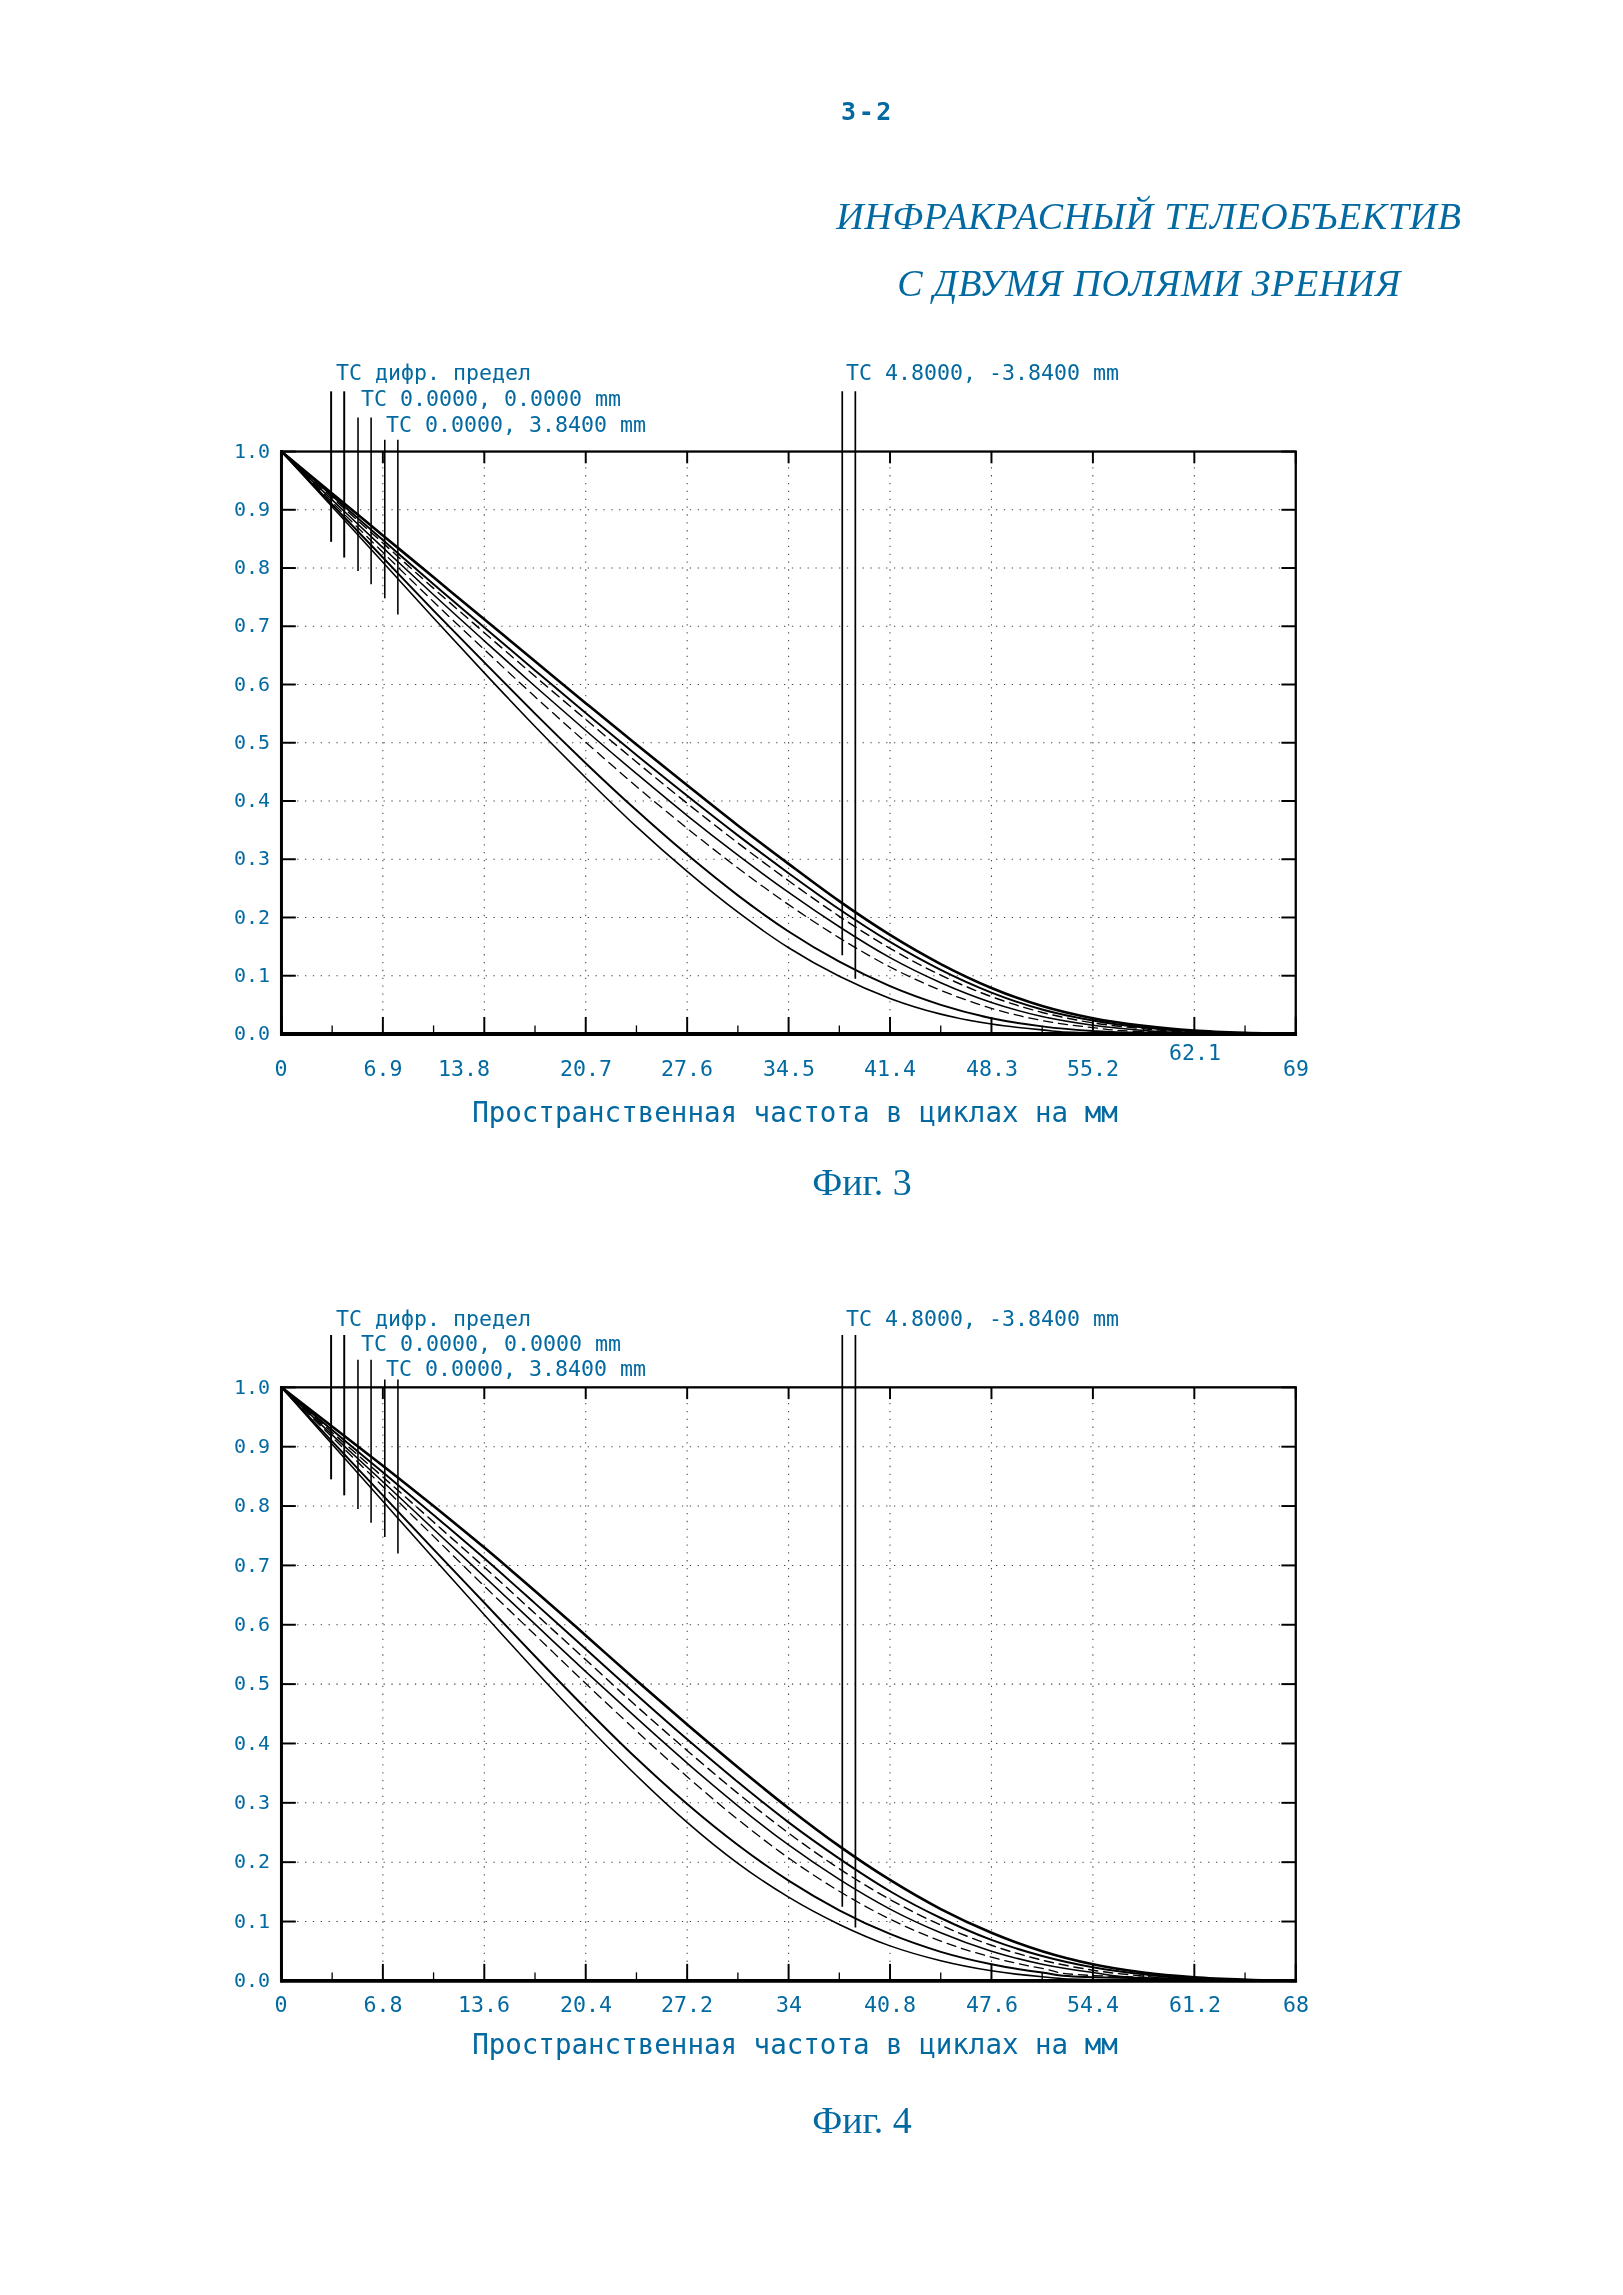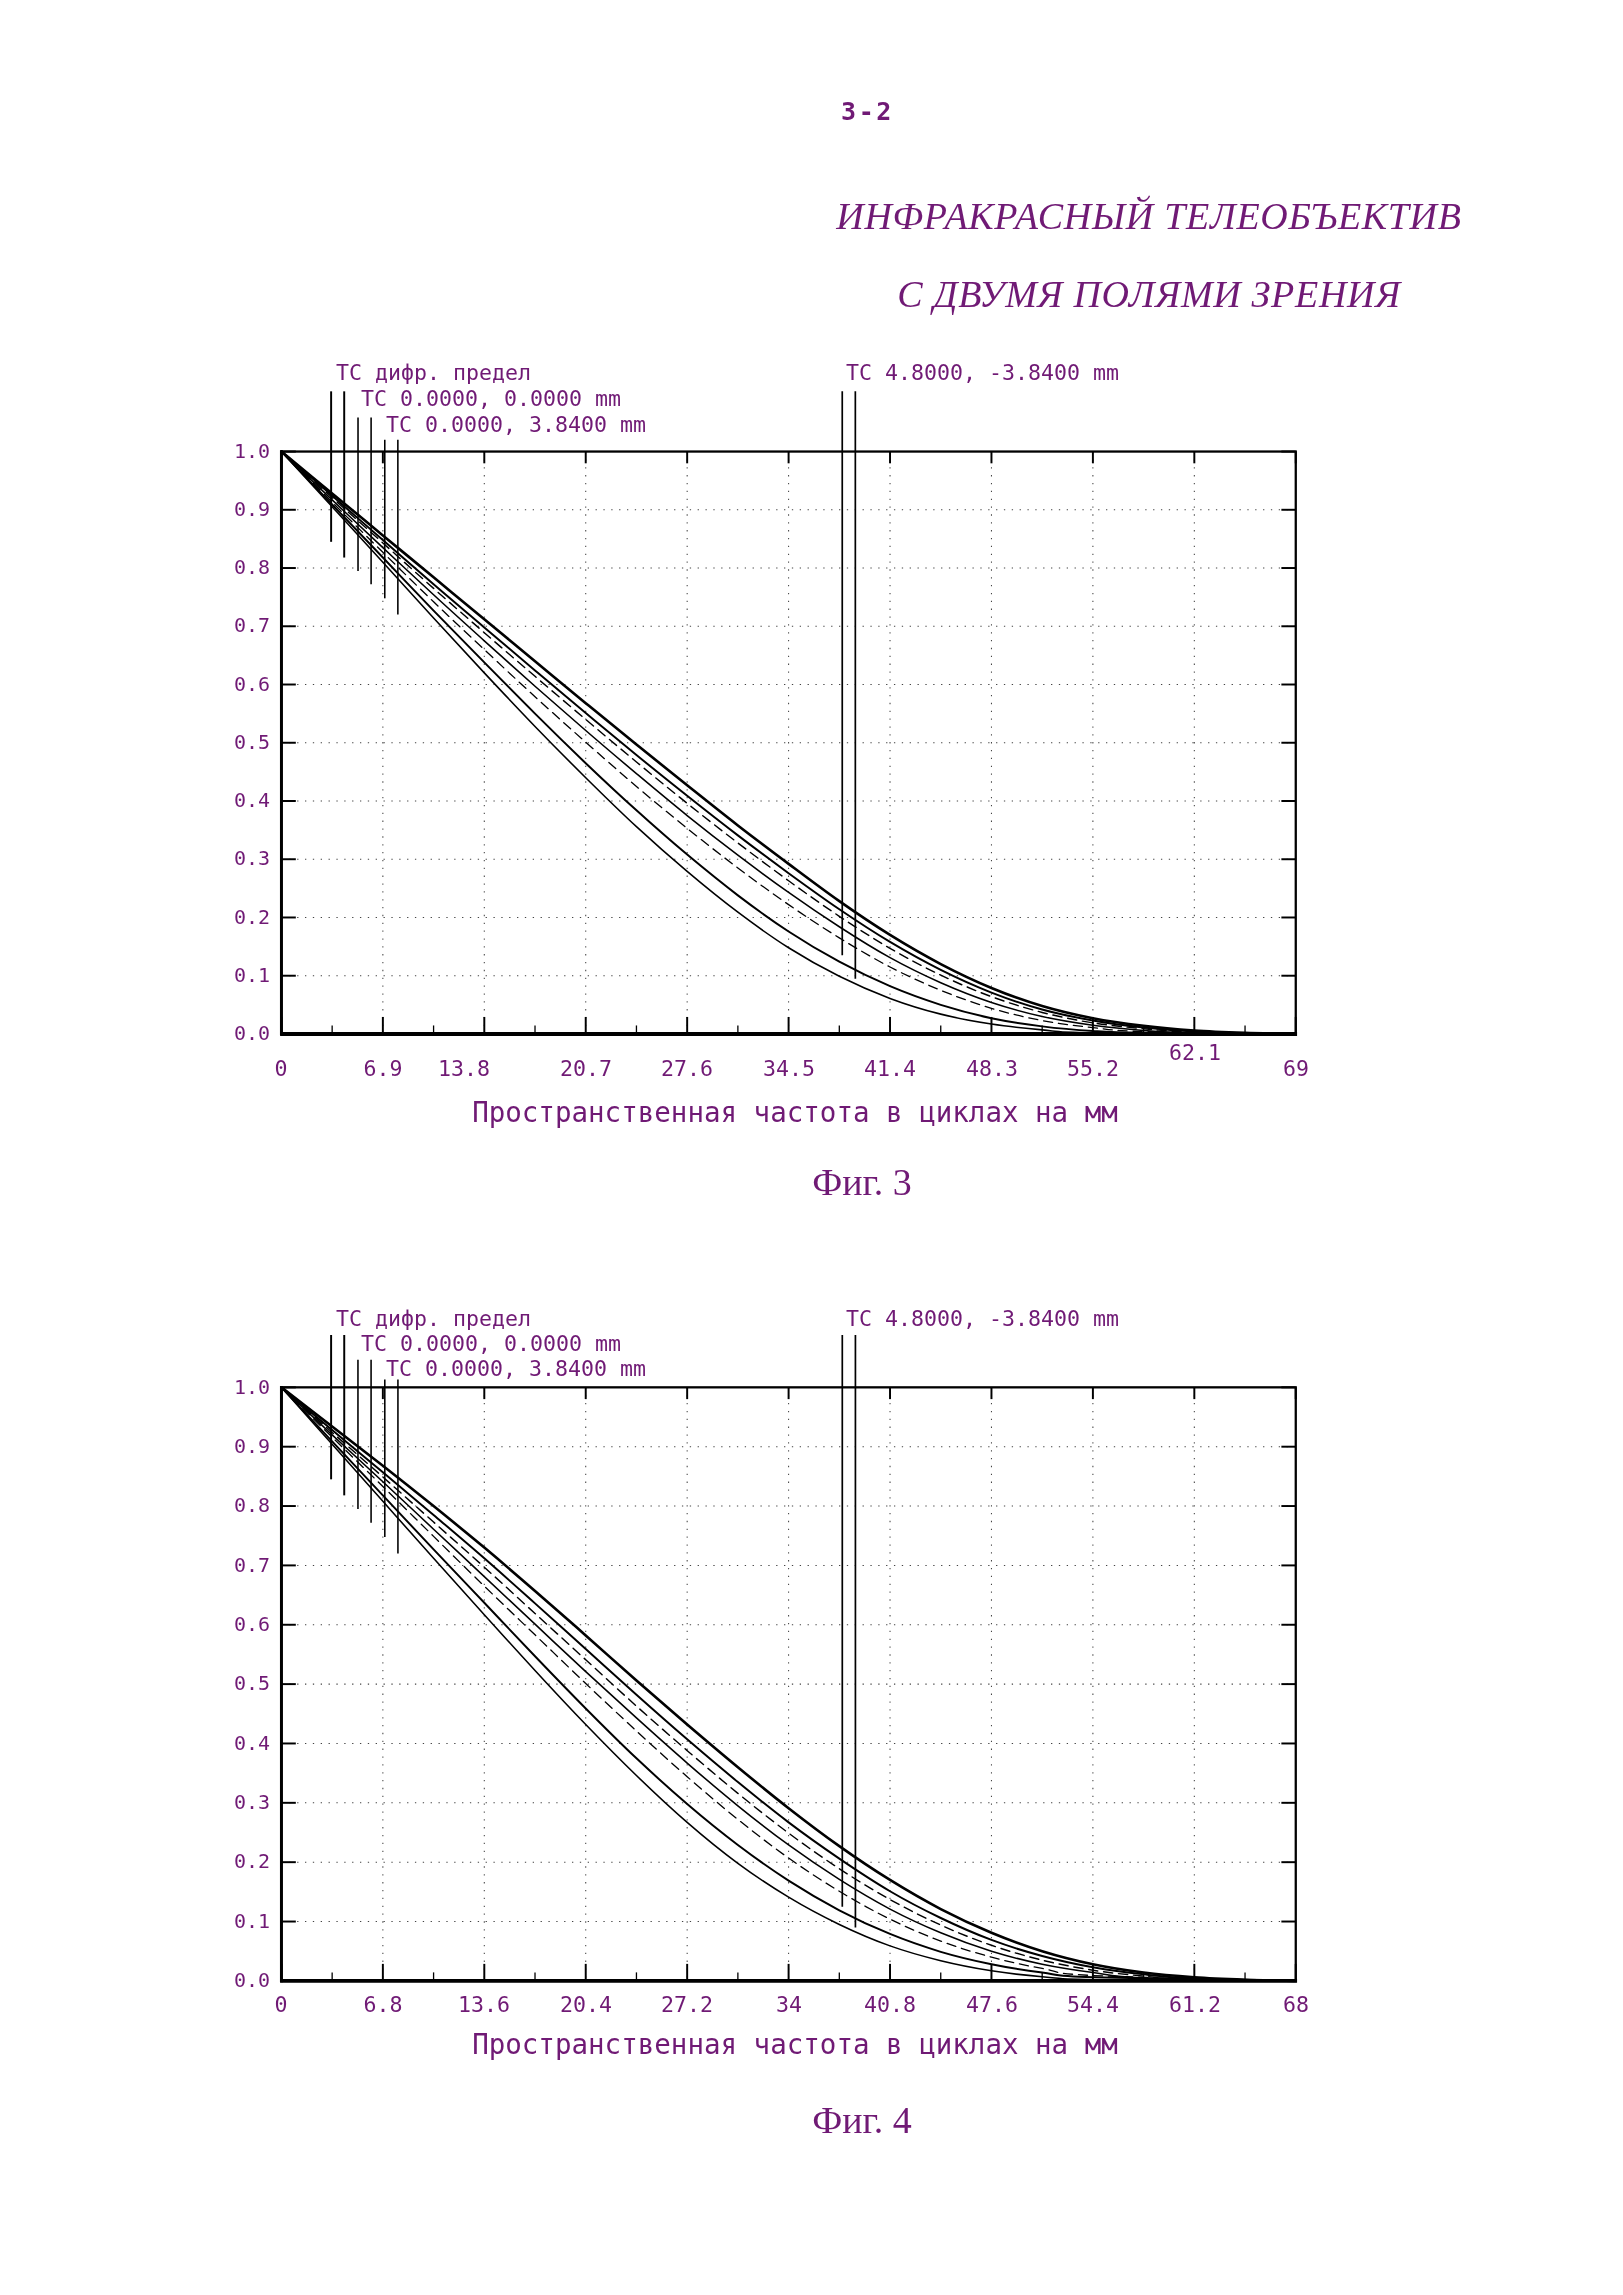--- a/index.html
+++ b/index.html
@@ -1,24 +1,24 @@
 <!DOCTYPE html>
 <html style="font-size:10.5px"><head>
 <meta charset="utf-8">
 <style>
   html,body{margin:0;padding:0;background:#e8e8e8;}
   #page{position:relative;width:1623px;height:2295px;background:#ffffff;overflow:hidden;
         font-family:"DejaVu Sans Mono", monospace;color:#000;}
   #chart-svg{position:absolute;left:0;top:0;z-index:1;}
-  .lbl{position:absolute;z-index:2;white-space:nowrap;color:#701a75;}
+  .lbl{position:absolute;z-index:2;white-space:nowrap;color:#0369a1;}
   .pagenum{left:841px;top:97px;font-size:25px;font-weight:700;letter-spacing:2.6px;}
   .title-line{left:1149px;transform:translateX(-50%);
               font-family:"Liberation Serif", serif;font-size:38px;letter-spacing:0.7px;font-style:italic;}
   .title1{top:194px;}
-  .title2{top:272px;}
+  .title2{top:261px;}
   .xlabel{transform:translateX(-50%);left:795px;font-size:27.5px;letter-spacing:0px;}
   .xlabel.x1{top:1096px;}
   .xlabel.x2{top:2028px;}
   .caption{transform:translateX(-50%);left:862px;
            font-family:"Liberation Serif", serif;font-size:38px;}
   .caption.c1{top:1160px;}
   .caption.c2{top:2098px;}
   .ytick{width:59px;text-align:right;font-size:20px;}
   .xtick{transform:translateX(-50%);font-size:21.6px;}
   .legend{font-size:21.6px;}

